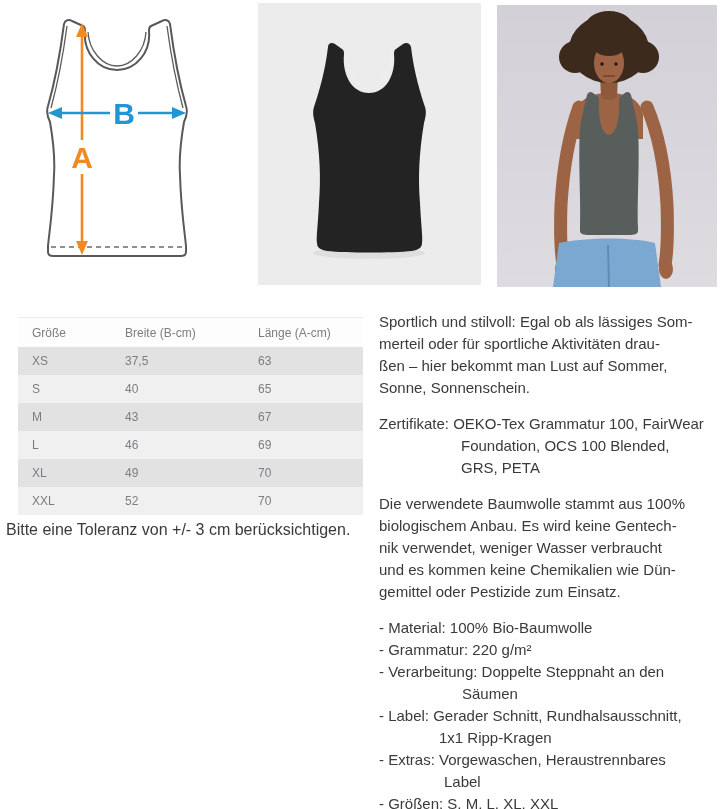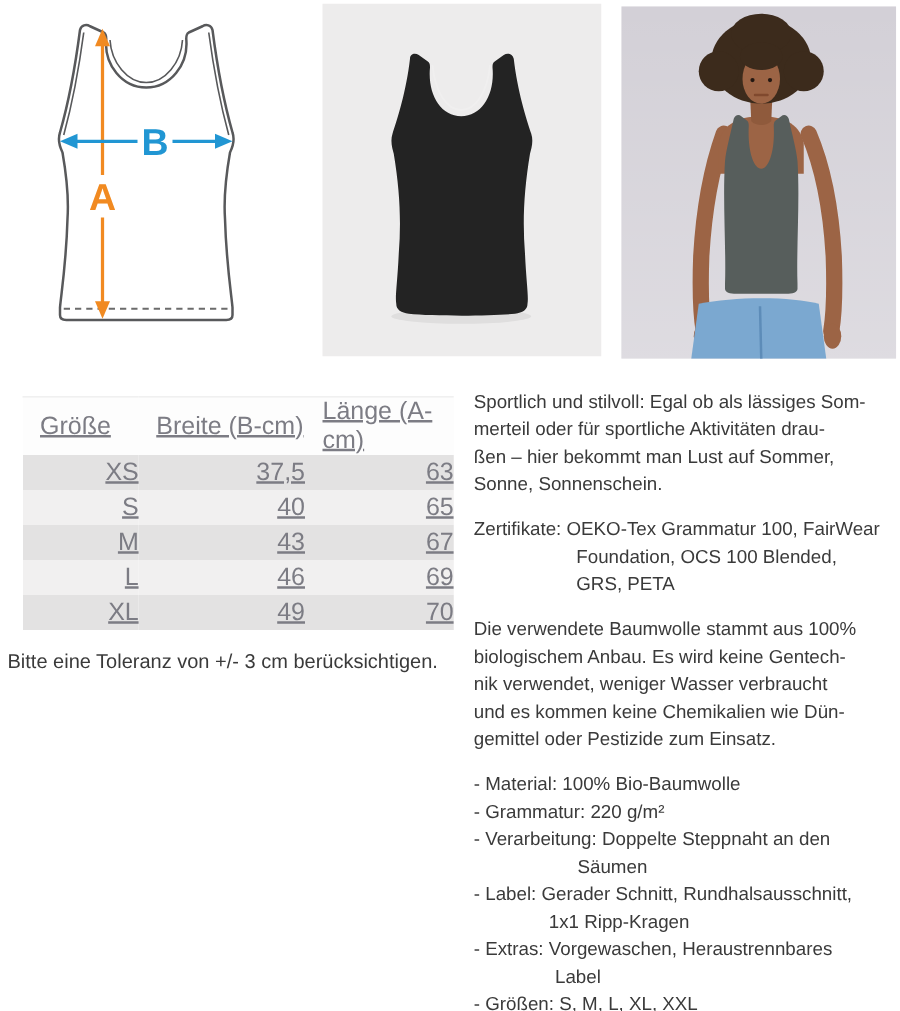--- a/index.html
+++ b/index.html
@@ -33,24 +33,24 @@
   .hair{fill:var(--model-hair);}
   .mtank{fill:var(--model-tank);}
   .jeans{fill:var(--model-jeans);}
   .jeans-seam{stroke:#5d8cb8;stroke-width:2;}
   .neck{fill:#8f5a3c;}
   .feature{fill:#241812;}
   .mouth{stroke:#80492e;stroke-width:2;stroke-linecap:round;}
 
   
   .size-table{position:absolute;left:18px;top:317px;width:345px;border-collapse:collapse;
-              table-layout:fixed;font-size:20px;color:var(--table-text);text-decoration:underline;}
+              table-layout:fixed;font-size:12px;color:var(--table-text);}
   .size-table th{font-weight:normal;text-align:left;height:29px;background:#fdfdfd;
                  border-top:1px solid #ececec;padding:0 0 0 14px;overflow:hidden;}
-  .size-table td{height:28px;padding:0 0 0 14px;overflow:hidden;text-align:right;}
+  .size-table td{height:28px;padding:0 0 0 14px;overflow:hidden;}
   .size-table tbody tr:nth-child(odd){background:var(--table-row-dark);}
   .size-table tbody tr:nth-child(even){background:var(--table-row-light);}
 
   .tolerance{position:absolute;left:6px;top:521px;font-size:16px;color:var(--body-text);white-space:nowrap;}
 
   .desc{position:absolute;left:379px;top:311px;width:341px;font-size:15px;line-height:22px;
         color:var(--body-text);}
   .desc .para{margin:0 0 14px 0;}
   .desc .line{white-space:nowrap;}
 </style>
@@ -160,20 +160,25 @@
         <tr>
           <td>L</td>
           <td>46</td>
           <td>69</td>
         </tr>
         <tr>
           <td>XL</td>
           <td>49</td>
           <td>70</td>
         </tr>
+        <tr>
+          <td>XXL</td>
+          <td>52</td>
+          <td>70</td>
+        </tr>
       </tbody>
   </table>
 
   <div class="tolerance">Bitte eine Toleranz von +/- 3 cm berücksichtigen.</div>
 
   <div class="desc">
       <div class="para">
         <div class="line">Sportlich und stilvoll: Egal ob als lässiges Som-</div>
         <div class="line">merteil oder für sportliche Aktivitäten drau-</div>
         <div class="line">ßen – hier bekommt man Lust auf Sommer,</div>

